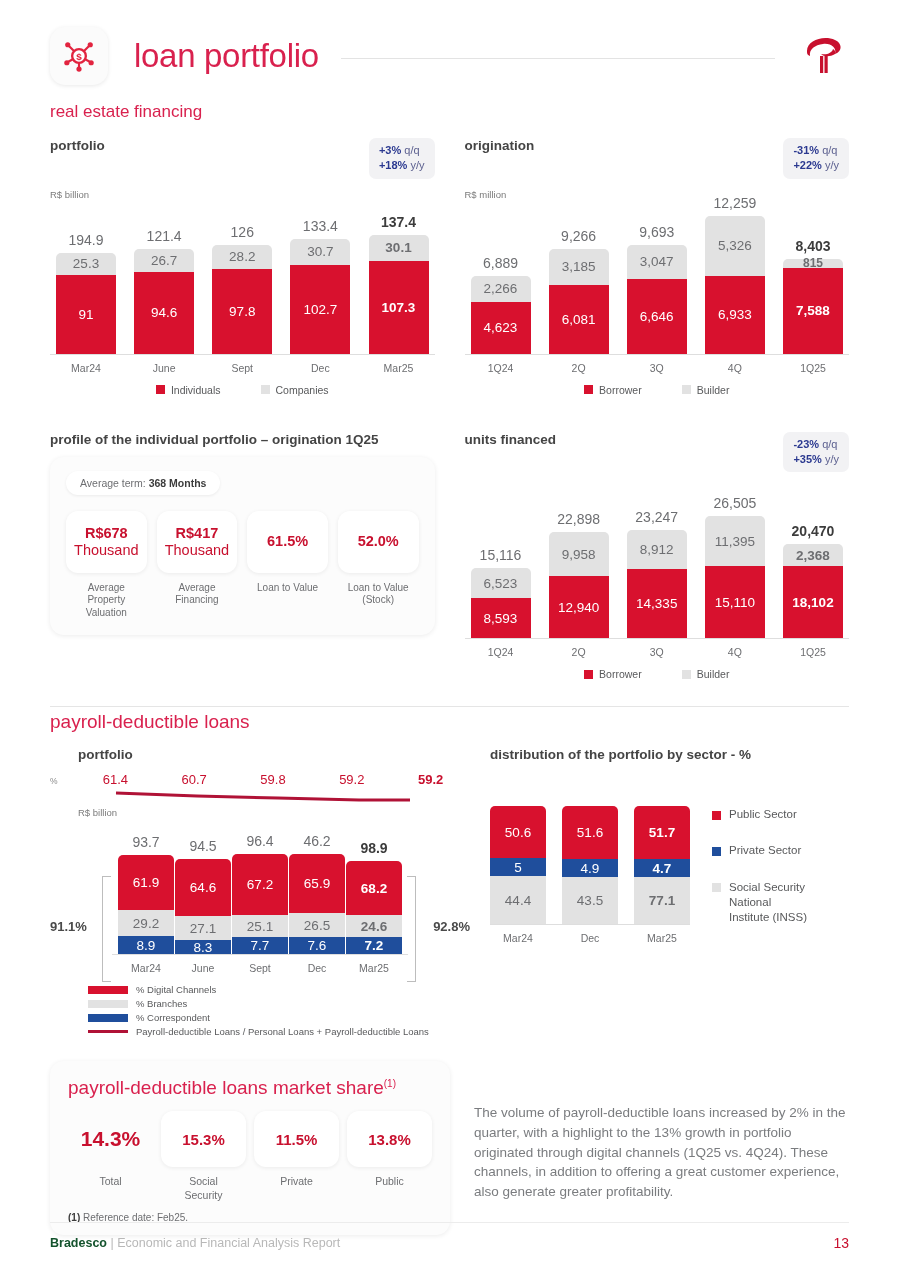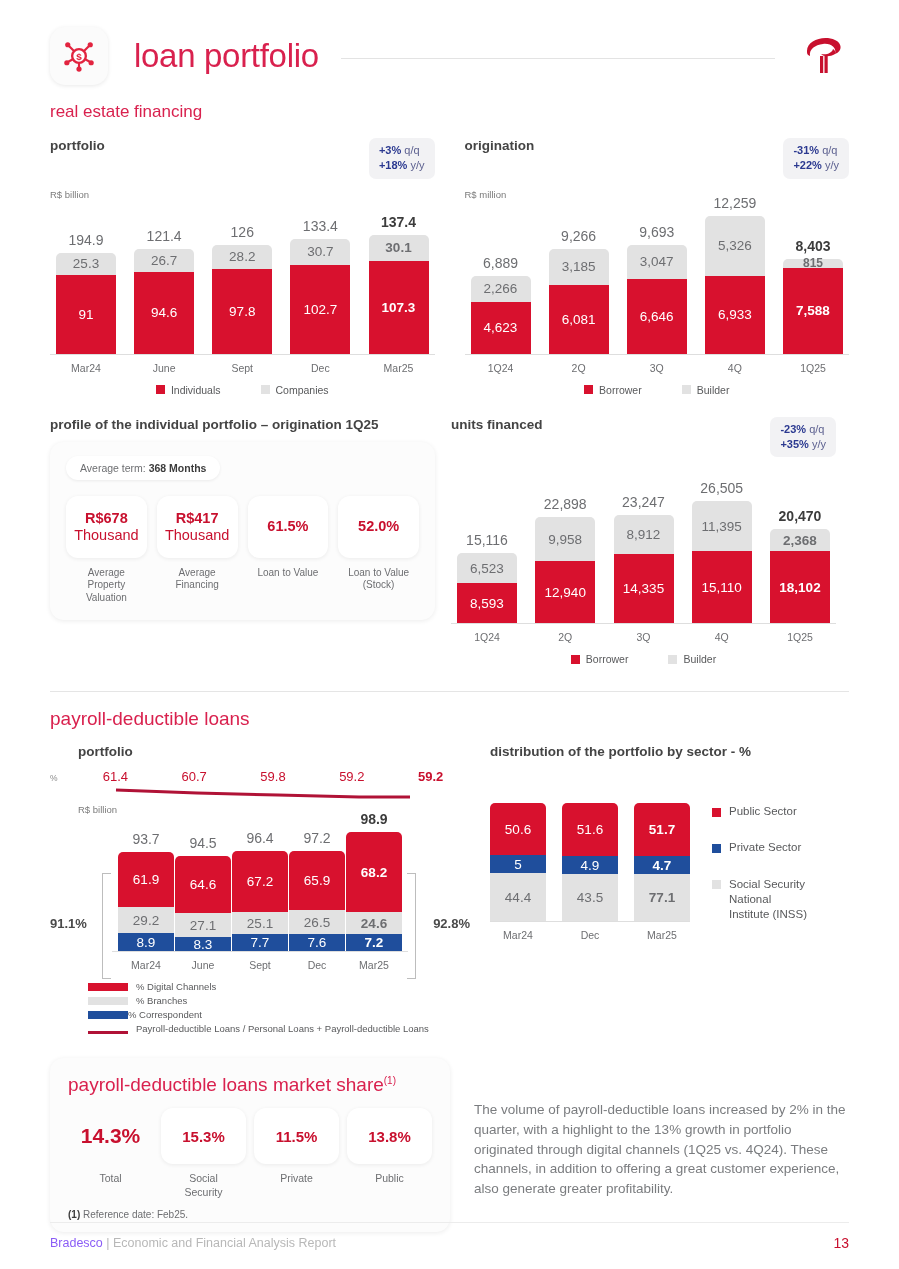--- a/index.html
+++ b/index.html
@@ -116,21 +116,21 @@
 
   .para { font-size: 13.5px; color: #7a7c7f; line-height: 1.45; }
 
   
   .footer {
     position: absolute; left: 50px; right: 50px; bottom: 18px;
     display: flex; align-items: center; justify-content: space-between;
     border-top: 1px solid #ececec; padding-top: 12px;
   }
   .footer-left { font-size: 12.5px; color: #b8b8b8; }
-  .footer-left b { color: #8b5cf6; font-weight: normal; }
+  .footer-left b { color: #14532d; font-weight: bold; }
   .footer-page { font-size: 14px; color: #c8102e; }
 </style>
 </head>
 <body>
 
 <div class="page">
 
   <div class="header">
     <div class="hdr-badge">
       <svg width="36" height="36" viewBox="0 0 40 40">
@@ -320,21 +320,21 @@
             <span>Borrower</span>
           </div>
         <div class="legend-item">
             <span class="swatch sw-grey"></span>
             <span>Builder</span>
           </div>
       </div>
     </div>
   </div>
 
-  <div style="display:flex; gap:16px; margin-top:21px;">
+  <div style="display:flex; gap:30px; margin-top:36px;">
 
     <div style="width:385px;">
       <h3 class="block-title" style="margin-bottom:10px;">profile of the individual portfolio – origination 1Q25</h3>
       <div class="card">
         <div class="pill">
           <span>Average term:</span>
           <b>368 Months</b>
         </div>
         <div class="metrics">
           <div class="metric">
@@ -445,21 +445,21 @@
         <div class="legend-item">
             <span class="swatch sw-grey"></span>
             <span>Builder</span>
           </div>
       </div>
     </div>
   </div>
 
   <div class="divider"></div>
 
-  <div class="section-title" style="font-size:19px; margin-top:16px;">payroll-deductible loans</div>
+  <div class="section-title" style="font-size:19px; margin-top:4px;">payroll-deductible loans</div>
 
   <div style="display:flex; gap:20px; margin-top:14px;">
 
     <div style="width:420px; position:relative;" class="chart">
       <h3 class="block-title" style="margin-left:28px;">portfolio</h3>
 
       <div class="line-row" style="margin-top:10px;">
         <div style="width:26px; font-size:8.5px; color:#8a8a8a;">%</div>
         <div class="line-vals">
           <div class="line-val">61.4</div>
@@ -499,31 +499,31 @@
           </div>
         <div class="col">
             <div class="total">96.4</div>
           <div class="stack" style="width:56px">
             <div class="seg top red" style="height:61px">67.2</div>
             <div class="seg grey" style="height:22px">25.1</div>
             <div class="seg blue" style="height:17px">7.7</div>
           </div>
           </div>
         <div class="col">
-            <div class="total">97.2</div>
+            <div class="total">46.2</div>
           <div class="stack" style="width:56px">
             <div class="seg top red" style="height:59px">65.9</div>
             <div class="seg grey" style="height:24px">26.5</div>
             <div class="seg blue" style="height:17px">7.6</div>
           </div>
           </div>
         <div class="col">
             <div class="total hl">98.9</div>
           <div class="stack" style="width:56px">
-            <div class="seg top red hl" style="height:80px">68.2</div>
+            <div class="seg top red hl" style="height:54px">68.2</div>
             <div class="seg grey hl" style="height:22px">24.6</div>
             <div class="seg blue hl" style="height:17px">7.2</div>
           </div>
           </div>
       </div>
       <div class="baseline" style="margin:0 62px;"></div>
       <div class="bars" style="padding:0 68px;">
         <div class="col" style="width:56px">
             <div class="xlab">Mar24</div>
           </div>
@@ -543,25 +543,25 @@
 
       <div style="margin-left:38px; margin-top:10px; font-size:9.5px; color:#58595b;">
         <div style="display:flex; align-items:center; gap:8px; margin-bottom:3px;">
           <span style="width:40px;height:8px;background:#d8112e;display:inline-block"></span>
           <span>% Digital Channels</span>
           </div>
         <div style="display:flex; align-items:center; gap:8px; margin-bottom:3px;">
           <span style="width:40px;height:8px;background:#e2e2e2;display:inline-block"></span>
           <span>% Branches</span>
           </div>
-        <div style="display:flex; align-items:center; gap:0; margin-bottom:3px;">
+        <div style="display:flex; align-items:center; gap:8px; margin-bottom:3px;">
           <span style="width:40px;height:8px;background:#1f4e9c;display:inline-block"></span>
           <span>% Correspondent</span>
           </div>
-        <div style="display:flex; align-items:flex-end; gap:8px;">
+        <div style="display:flex; align-items:center; gap:8px;">
           <span style="width:40px;height:3px;background:#b01236;display:inline-block"></span>
           <span>Payroll-deductible Loans / Personal Loans + Payroll-deductible Loans</span>
           </div>
       </div>
     </div>
 
     <div style="width:360px;" class="chart">
       <h3 class="block-title">distribution of the portfolio by sector - %</h3>
 
       <div style="display:flex; margin-top:44px;">

